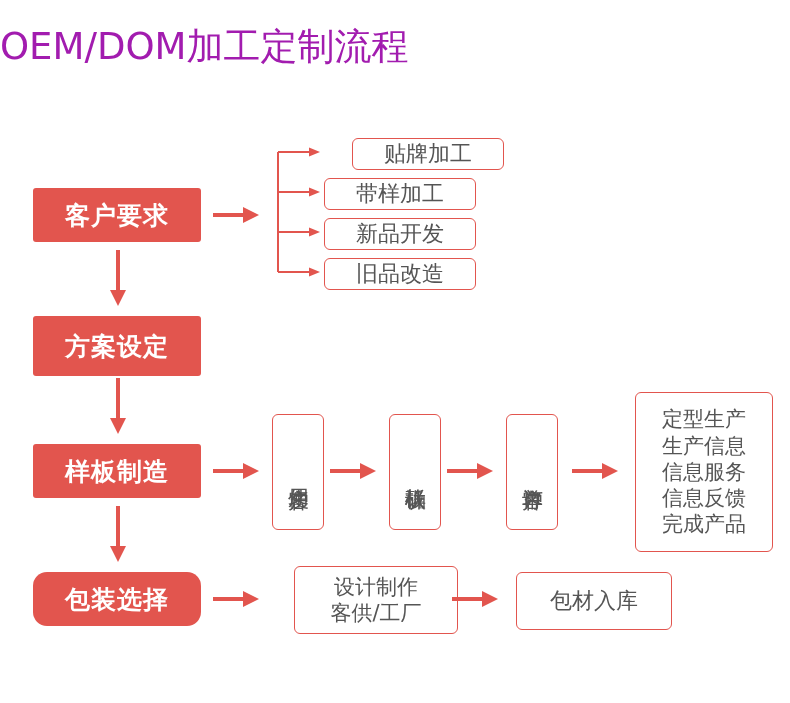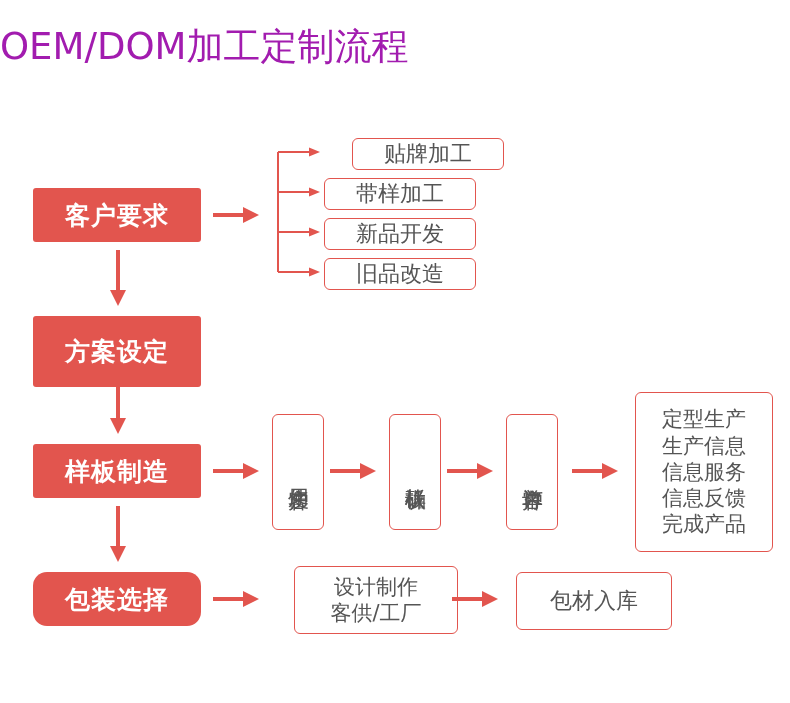--- a/index.html
+++ b/index.html
@@ -71,21 +71,21 @@
 </style>
 </head>
 <body>
 
 <div id="title">OEM/DOM加工定制流程</div>
 
 <div class="block" style="left:33px; top:188px; width:168px; height:54px;">
   <span>客户要求</span>
 </div>
 
-<div class="block" style="left:33px; top:316px; width:168px; height:71px;">
+<div class="block" style="left:33px; top:316px; width:168px; height:60px;">
   <span>方案设定</span>
 </div>
 
 <div class="block" style="left:33px; top:444px; width:168px; height:54px;text-align:right;">
   <span>样板制造</span>
 </div>
 
 <div class="block" style="left:33px; top:572px; width:168px; height:54px;border-radius:14px;">
   <span>包装选择</span>
 </div>

